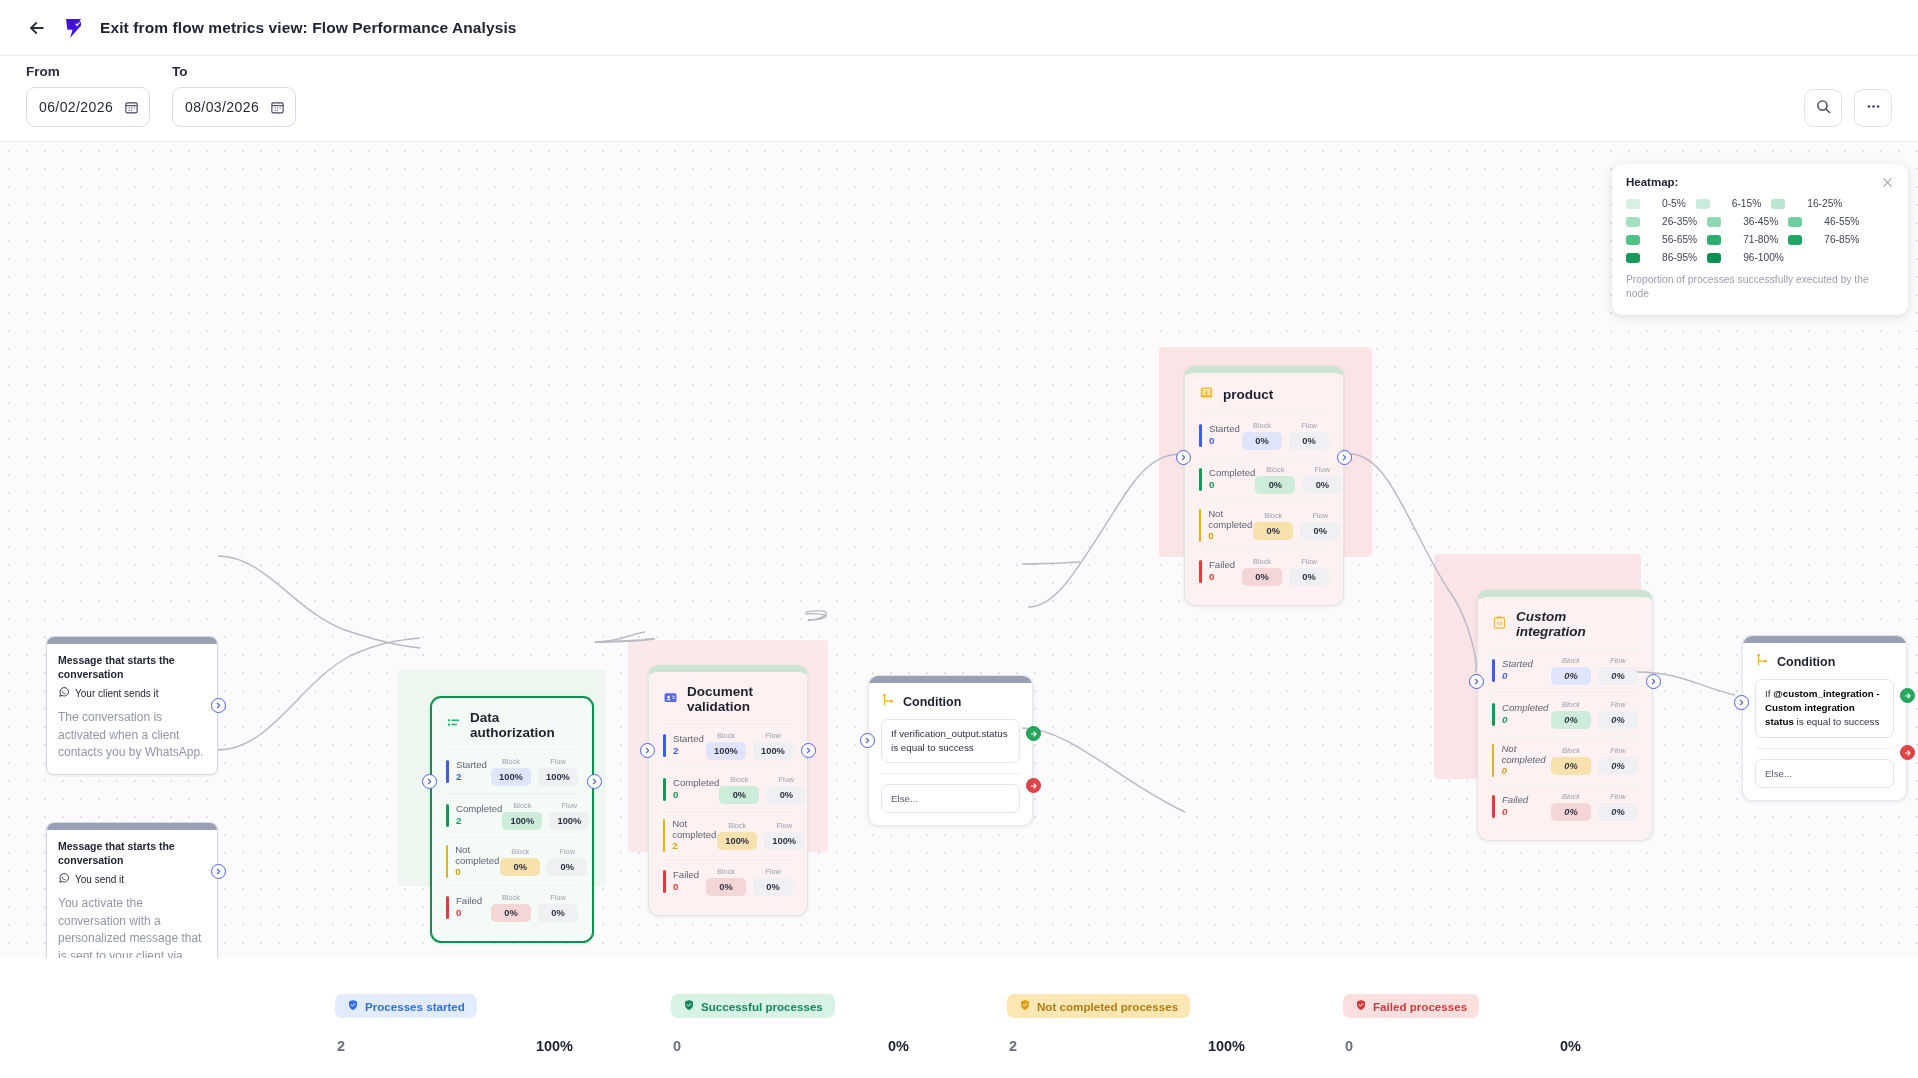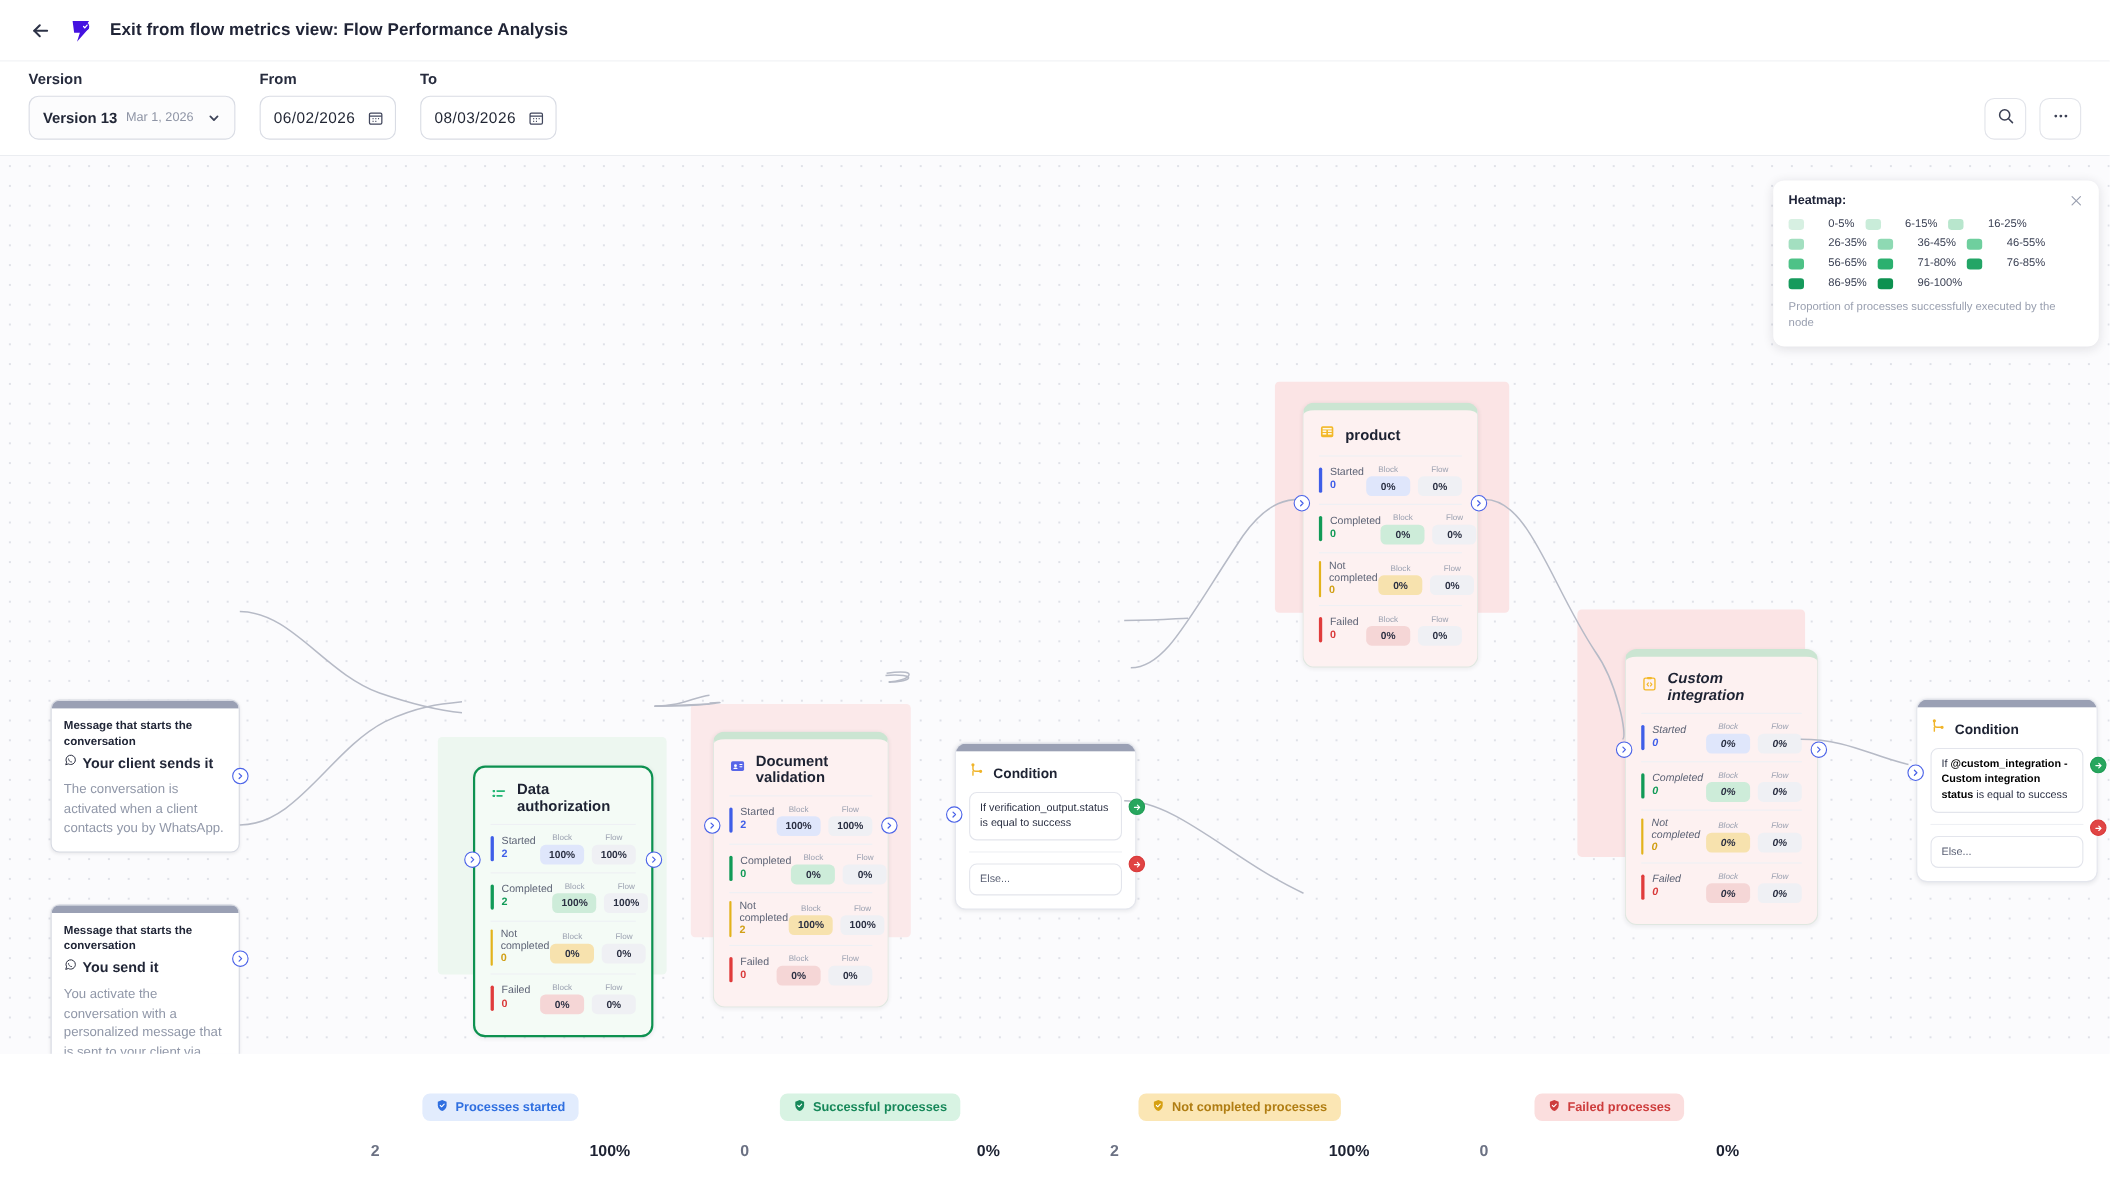--- a/index.html
+++ b/index.html
@@ -60,21 +60,21 @@
 
   
   .card-simple {
     background: #fff; border: 1px solid #d6d9e2; border-radius: 8px;
     box-shadow: 0 1px 3px rgba(22,26,44,.08); overflow: hidden;
   }
   .card-top-bar { height: 7px; background: #9aa0b4; }
   .simple-body { padding: 9px 11px 12px 11px; }
   .simple-title { font-size: 10.5px; font-weight: 700; color: #212637; line-height: 1.35; }
   .simple-sub { display: flex; align-items: center; gap: 5px; margin-top: 3px; }
-  .simple-sub-text { font-size: 13px; font-weight: 700; color: #212637; }
+  .simple-sub-text { font-size: 10px; font-weight: 400; color: #212637; }
   .simple-desc { font-size: 12px; color: #9097a8; line-height: 1.45; margin-top: 7px; }
   .endchat-title { font-size: 12px; font-weight: 700; color: #1d2232; }
   .endchat-box {
     margin-top: 9px; border: 1px solid #e3e5ec; border-radius: 7px; padding: 8px 9px;
     font-size: 10.2px; color: #444b60; line-height: 1.45; min-height: 52px; background:#fff;
   }
 
   
   .card-metric { background: #fff; border-radius: 11px; box-shadow: 0 1px 4px rgba(25,28,48,.07); overflow: hidden; }
   .metric-head { display: flex; align-items: center; gap: 9px; padding: 12px 14px 9px 14px; }
@@ -143,21 +143,21 @@
 
   
   .summary { height: 206px; background: #fff; padding-top: 14px; }
   .summary-title { text-align: center; font-size: 15px; font-weight: 700; color: #1d2232; }
   .summary-grid { display: flex; justify-content: center; gap: 96px; margin-top: 22px; }
   .sum-col { width: 240px; }
   .sum-badge {
     display: inline-flex; align-items: center; gap: 6px; border-radius: 7px;
     padding: 5px 12px; font-size: 11.6px; font-weight: 600;
   }
-  .sum-badge-wrap { display:flex; justify-content:center; }
+  .sum-badge-wrap { display:flex; justify-content:flex-start; }
   .sum-nums { display: flex; justify-content: space-between; margin-top: 20px; padding: 0 2px; }
   .sum-count { font-size: 14.5px; color: #6b7183; font-weight: 700; }
   .sum-pct { font-size: 14.5px; color: #1d2232; font-weight: 700; }
 </style>
 </head>
 <body>
 
 <div class="topbar">
   <div class="back-arrow">
     <svg width="20" height="20" viewBox="0 0 24 24" fill="none" stroke="currentColor" stroke-width="2.2" stroke-linecap="round" stroke-linejoin="round">
@@ -170,32 +170,20 @@
         <path d="M4 3h15l-4.5 6.5H19L8 22l2.6-8.2H5.4z" fill="#4412e0"></path>
         <circle cx="15.5" cy="8" r="3.6" fill="#4412e0"></circle>
         <path d="M14 8.1l1.1 1.2 2.1-2.4" stroke="#fff" stroke-width="1.2" fill="none" stroke-linecap="round"></path>
       </svg>
   </div>
   <div class="topbar-title">Exit from flow metrics view: Flow Performance Analysis</div>
 </div>
 
 <div class="filterbar">
 
-  <div class="field-group">
-    <div class="field-label">Version</div>
-    <div class="version-select">
-      <span class="version-name">Version 13</span>
-      <span class="version-date">Mar 1, 2026</span>
-      <span class="chev">
-        <svg width="13" height="13" viewBox="0 0 24 24" fill="none" stroke="currentColor" stroke-width="3" stroke-linecap="round" stroke-linejoin="round">
-            <polyline points="6 9 12 15 18 9"></polyline>
-          </svg>
-      </span>
-    </div>
-  </div>
 
   <div class="field-group">
     <div class="field-label">From</div>
     <div class="date-field" title="MM/DD/YYYY">
       <span class="date-value">06/02/2026</span>
       <span class="cal-icon">
         <svg width="15" height="15" viewBox="0 0 24 24" fill="none" stroke="currentColor" stroke-width="1.8">
             <rect x="3" y="4.5" width="18" height="16" rx="2"></rect>
             <line x1="3" y1="9" x2="21" y2="9"></line>
             <line x1="7.5" y1="12.5" x2="9" y2="12.5"></line>

